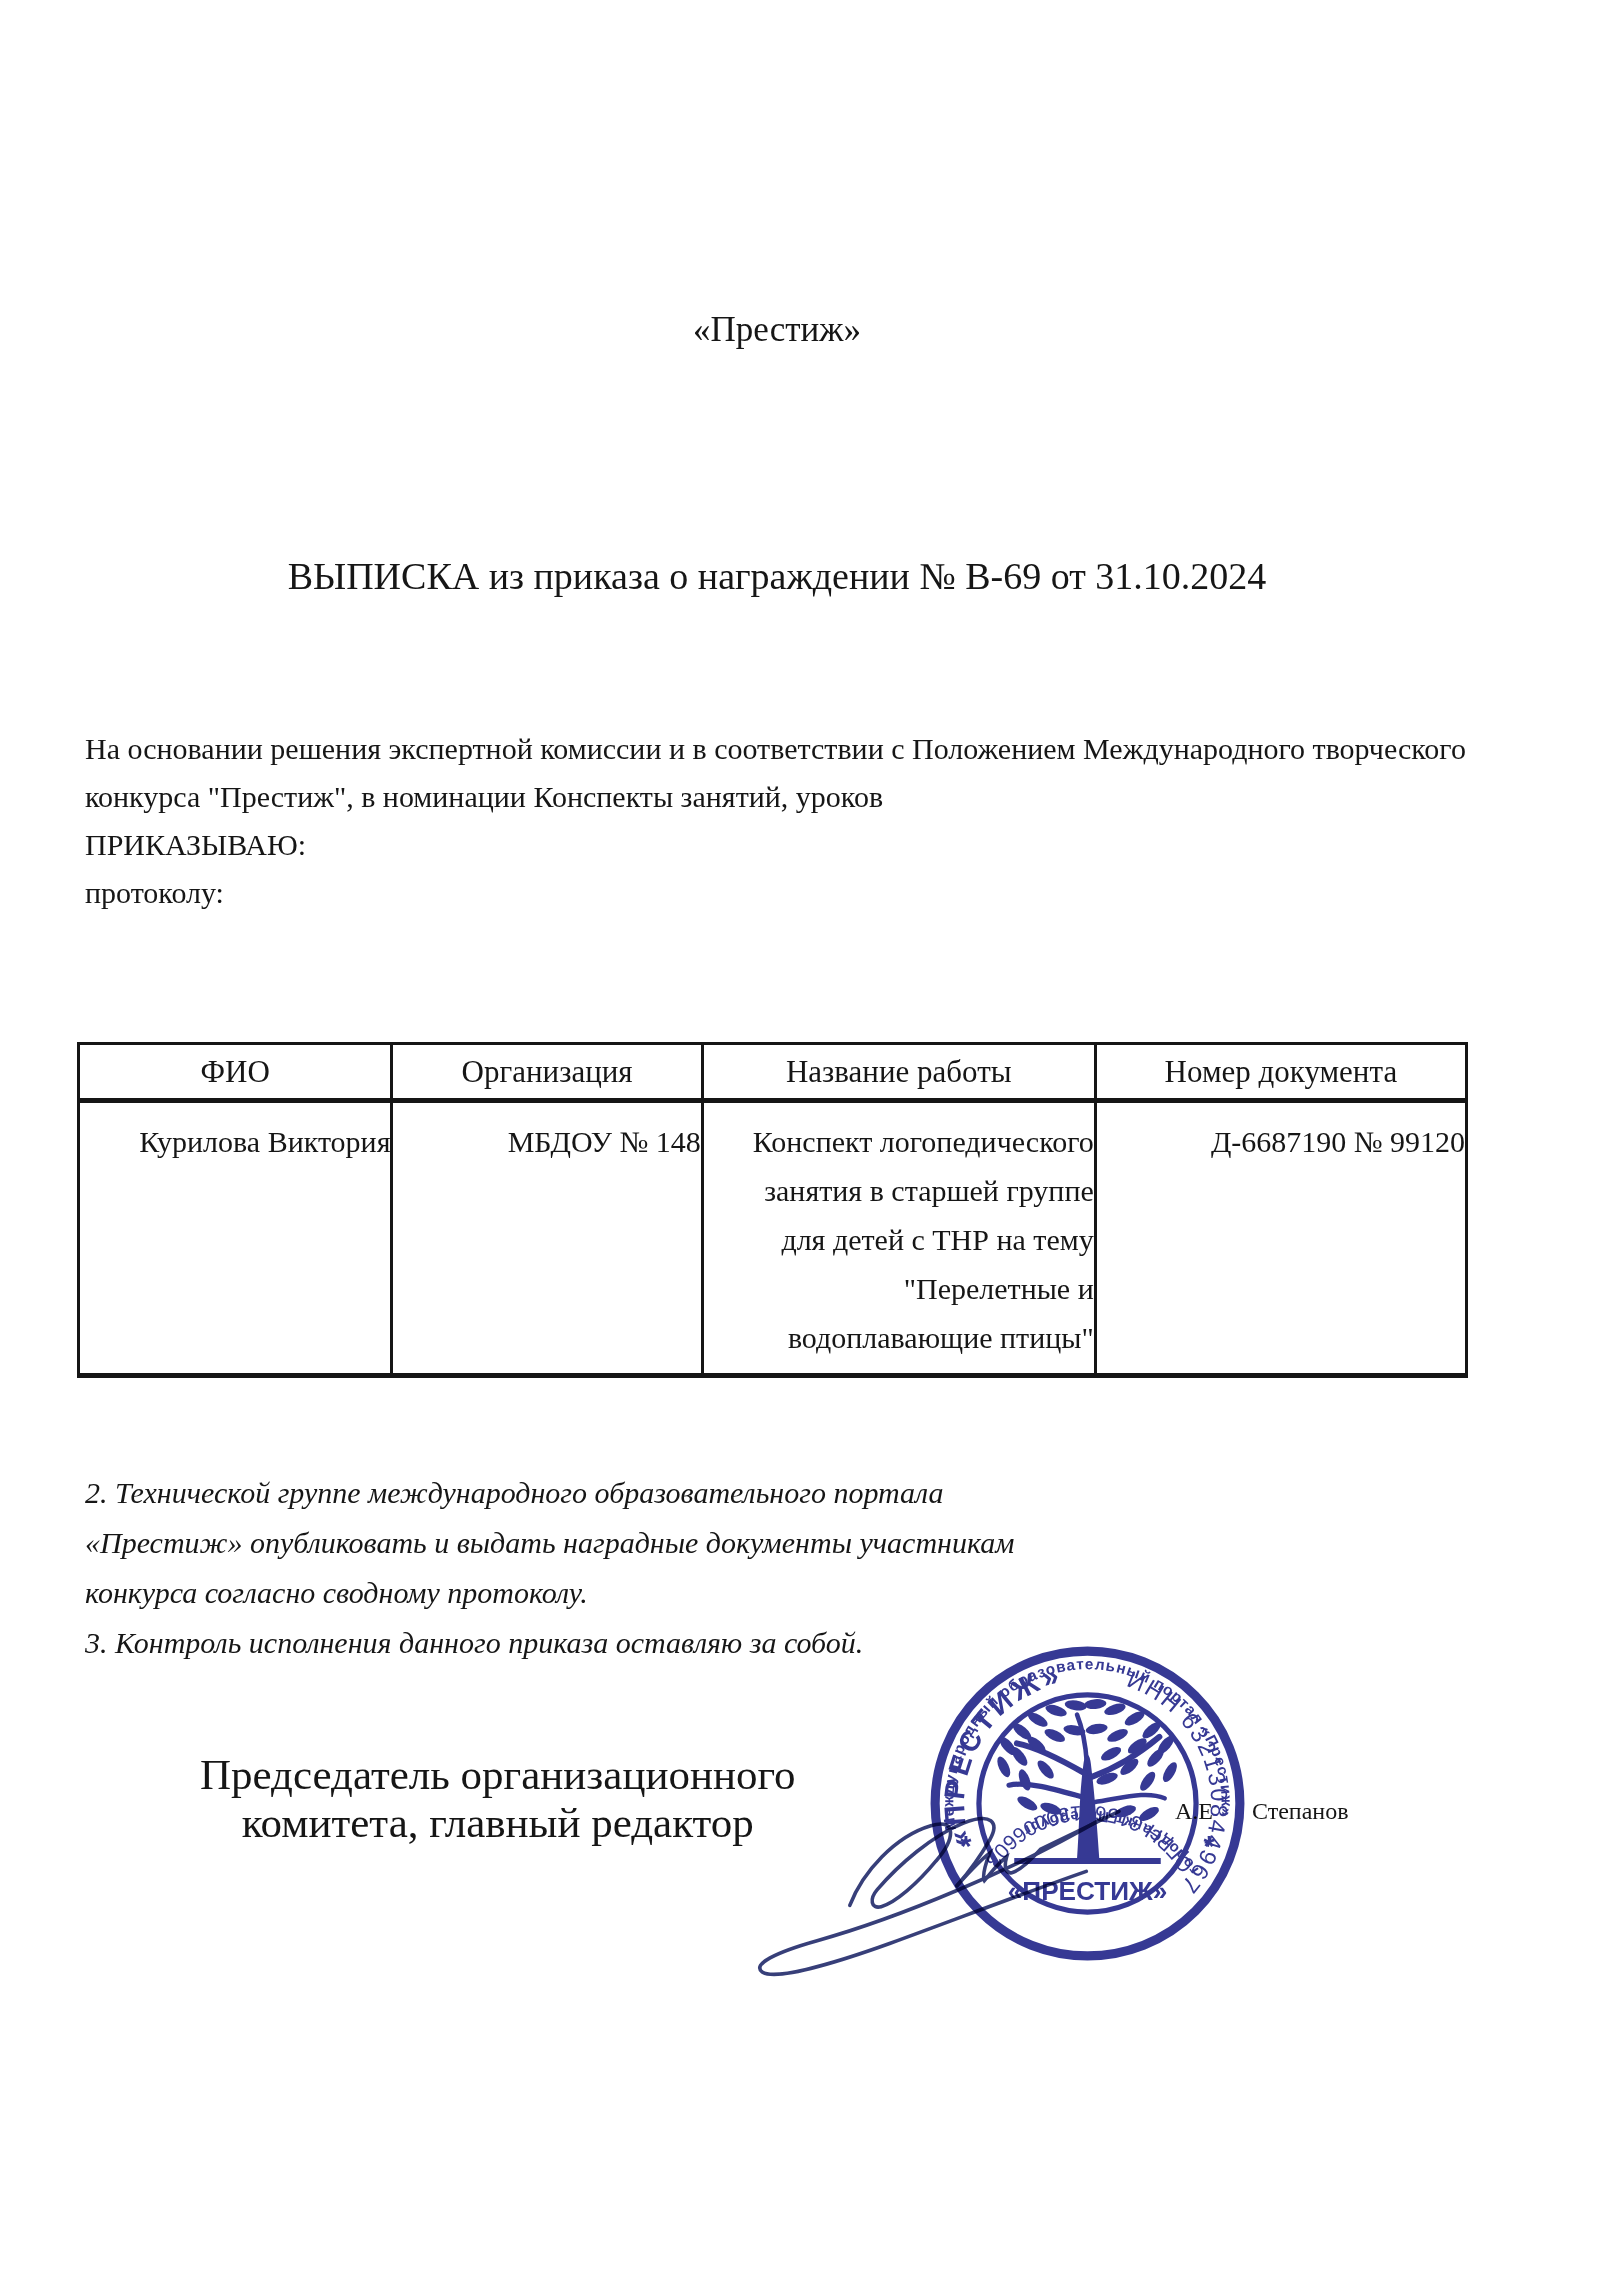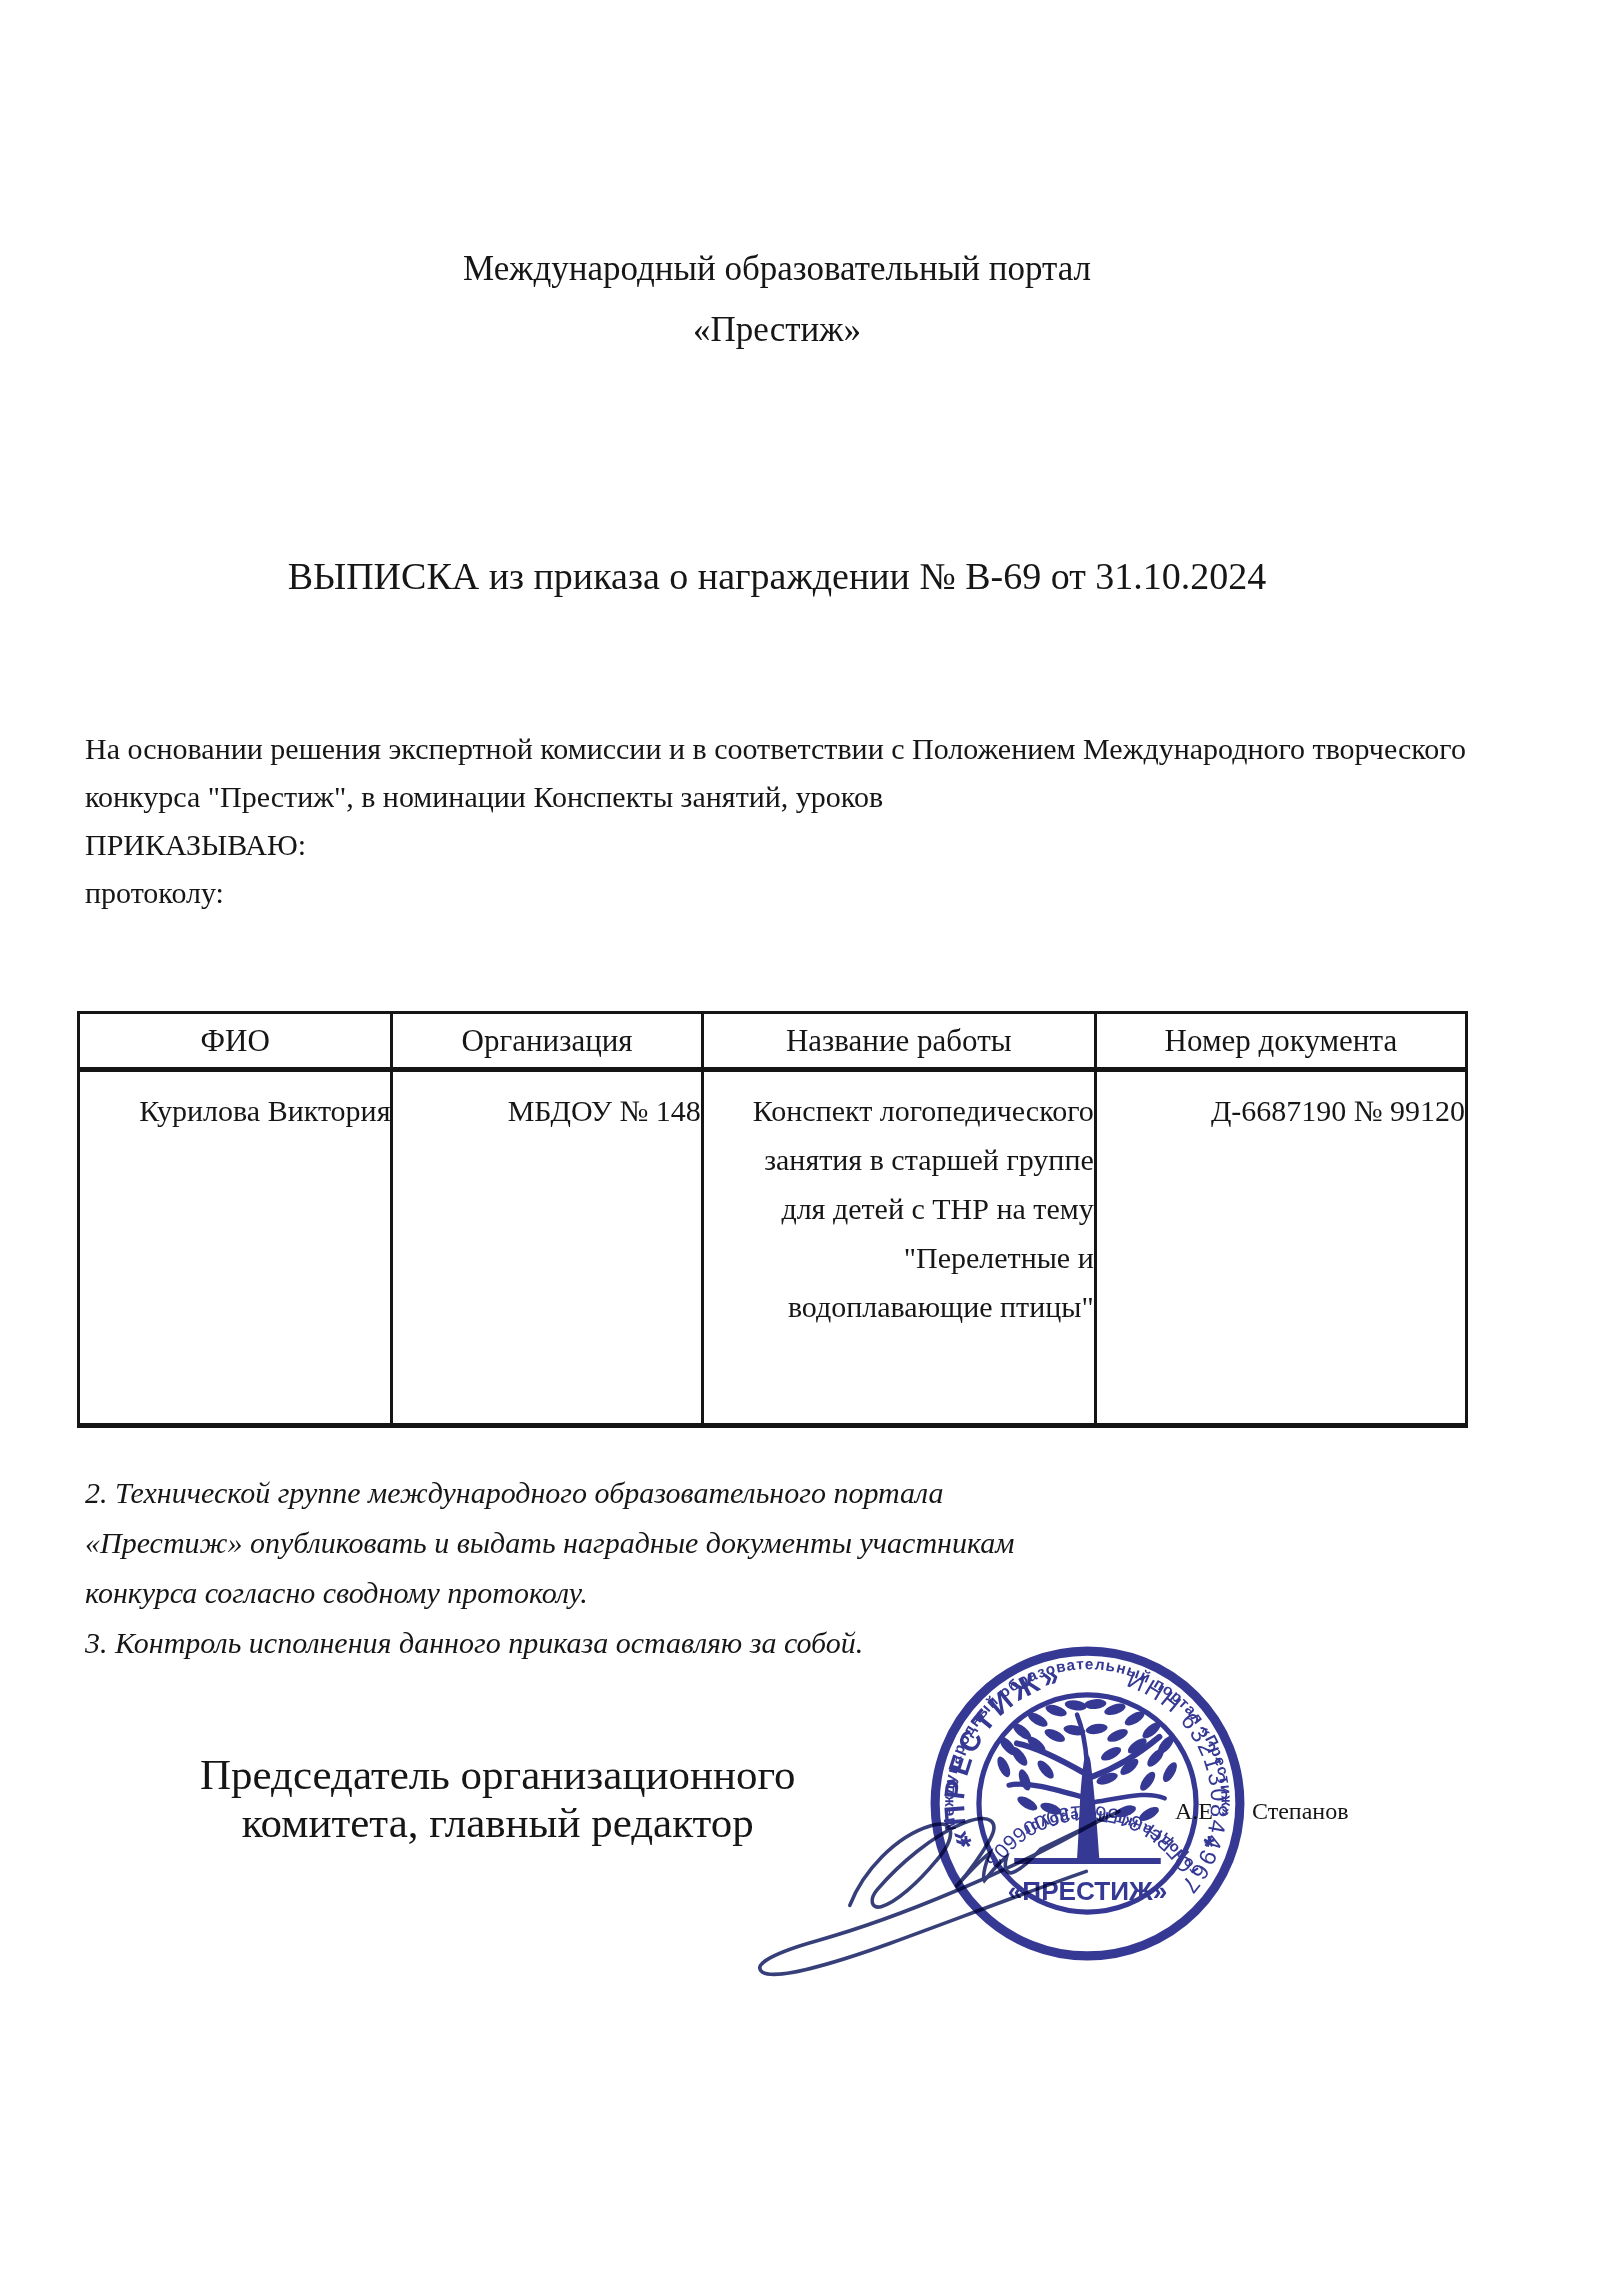--- a/index.html
+++ b/index.html
@@ -14,21 +14,21 @@
   .abs{position:absolute;}
   .centered{left:85px;width:1384px;text-align:center;}
   .title-line{font-size:35px;line-height:60px;white-space:nowrap;}
   .heading-line{font-size:38px;line-height:46px;white-space:nowrap;}
   .body-block{font-size:30px;line-height:48px;}
   .body-block div{white-space:nowrap;}
   .body-block2{font-size:30px;line-height:50px;}
   .body-block2 div{white-space:nowrap;font-style:italic;}
   
   .doc-table{
-    left:77px;top:1011px;width:1391px;height:417px;
+    left:77px;top:1042px;width:1391px;height:336px;
     display:grid;
     grid-template-columns:481fr 476fr 603fr 565fr;
     grid-template-rows:58px 1fr;
     border:3.3px solid #151515;
     border-top-width:3.9px;
     border-bottom-width:5.9px;
     box-sizing:border-box;
     font-size:30px;
   }
   .th{
@@ -47,21 +47,20 @@
   .role-block div{white-space:nowrap;}
   .sig-name{font-size:24px;white-space:nowrap;}
   .stamp-svg{mix-blend-mode:multiply;opacity:.95;}
   .signature-svg{mix-blend-mode:multiply;opacity:.92;}
 </style>
 </head>
 <body>
 
 <div class="page">
 
-  <div class="abs centered title-line" style="top:239px;">Международный образовательный портал</div>
   <div class="abs centered title-line" style="top:300px;">«Престиж»</div>
 
   <div class="abs centered heading-line" style="top:553px;">ВЫПИСКА из приказа о награждении № В-69 от 31.10.2024</div>
 
   <div class="abs body-block" style="left:85px;top:725px;width:1440px;">
     <div>На основании решения экспертной комиссии и в соответствии с Положением Международного творческого</div>
     <div>конкурса "Престиж", в номинации Конспекты занятий, уроков</div>
     <div>ПРИКАЗЫВАЮ:</div>
     <div>протоколу:</div>
   </div>

